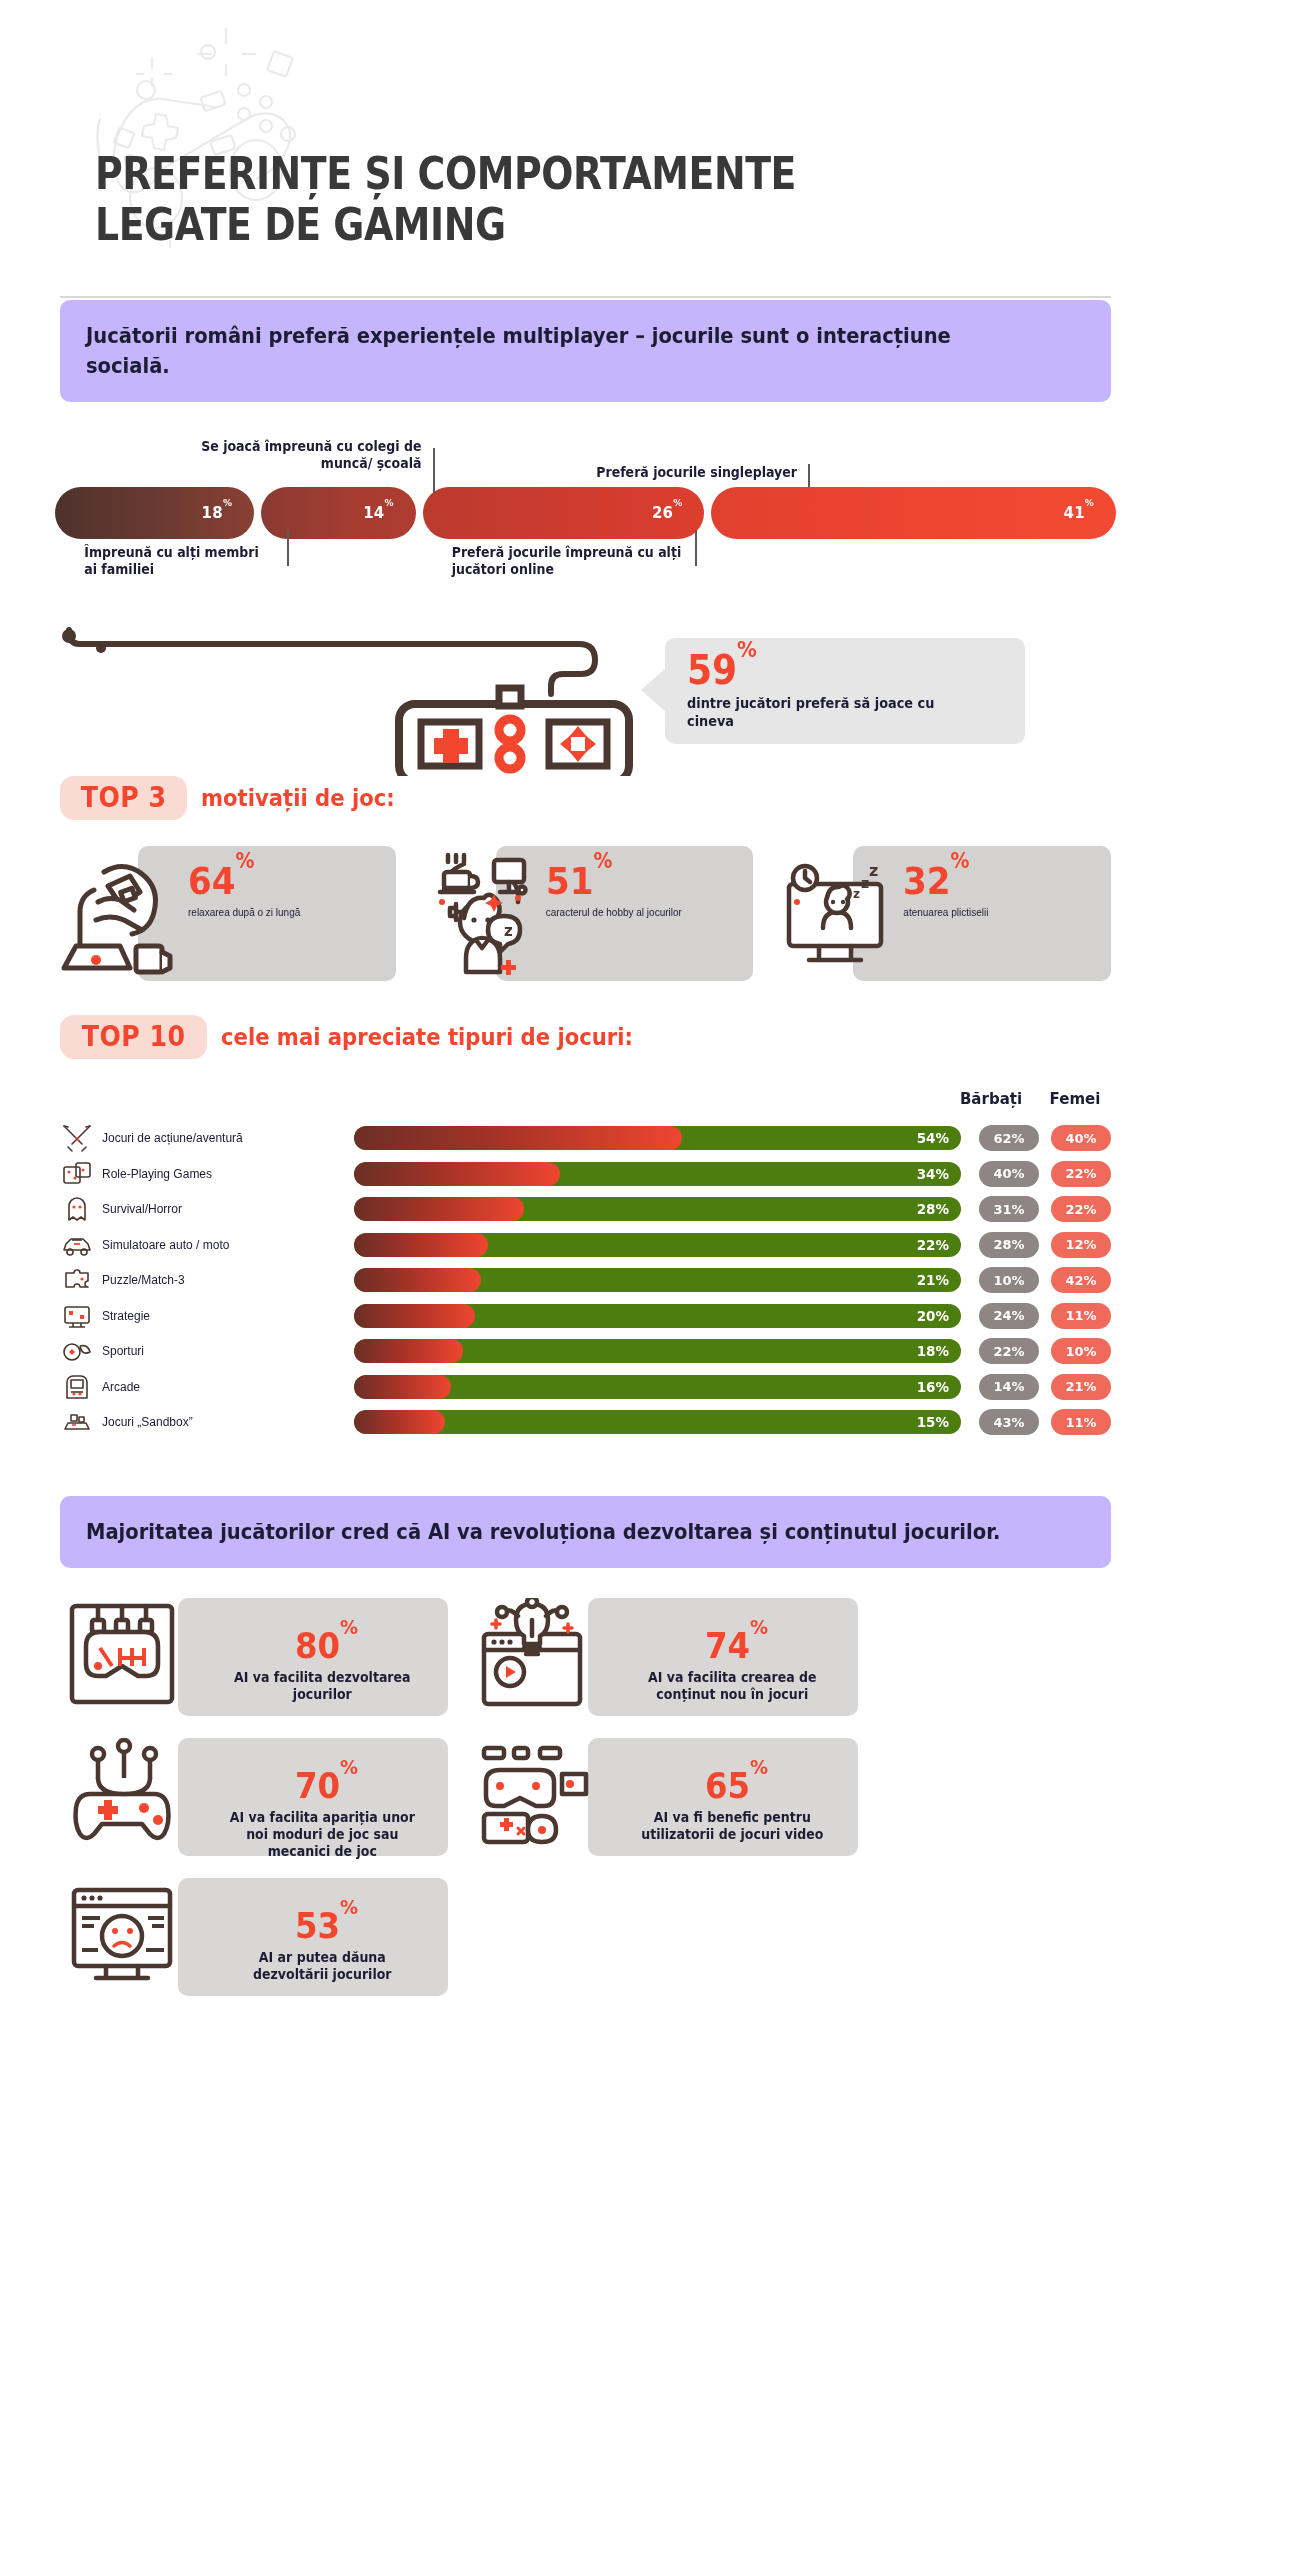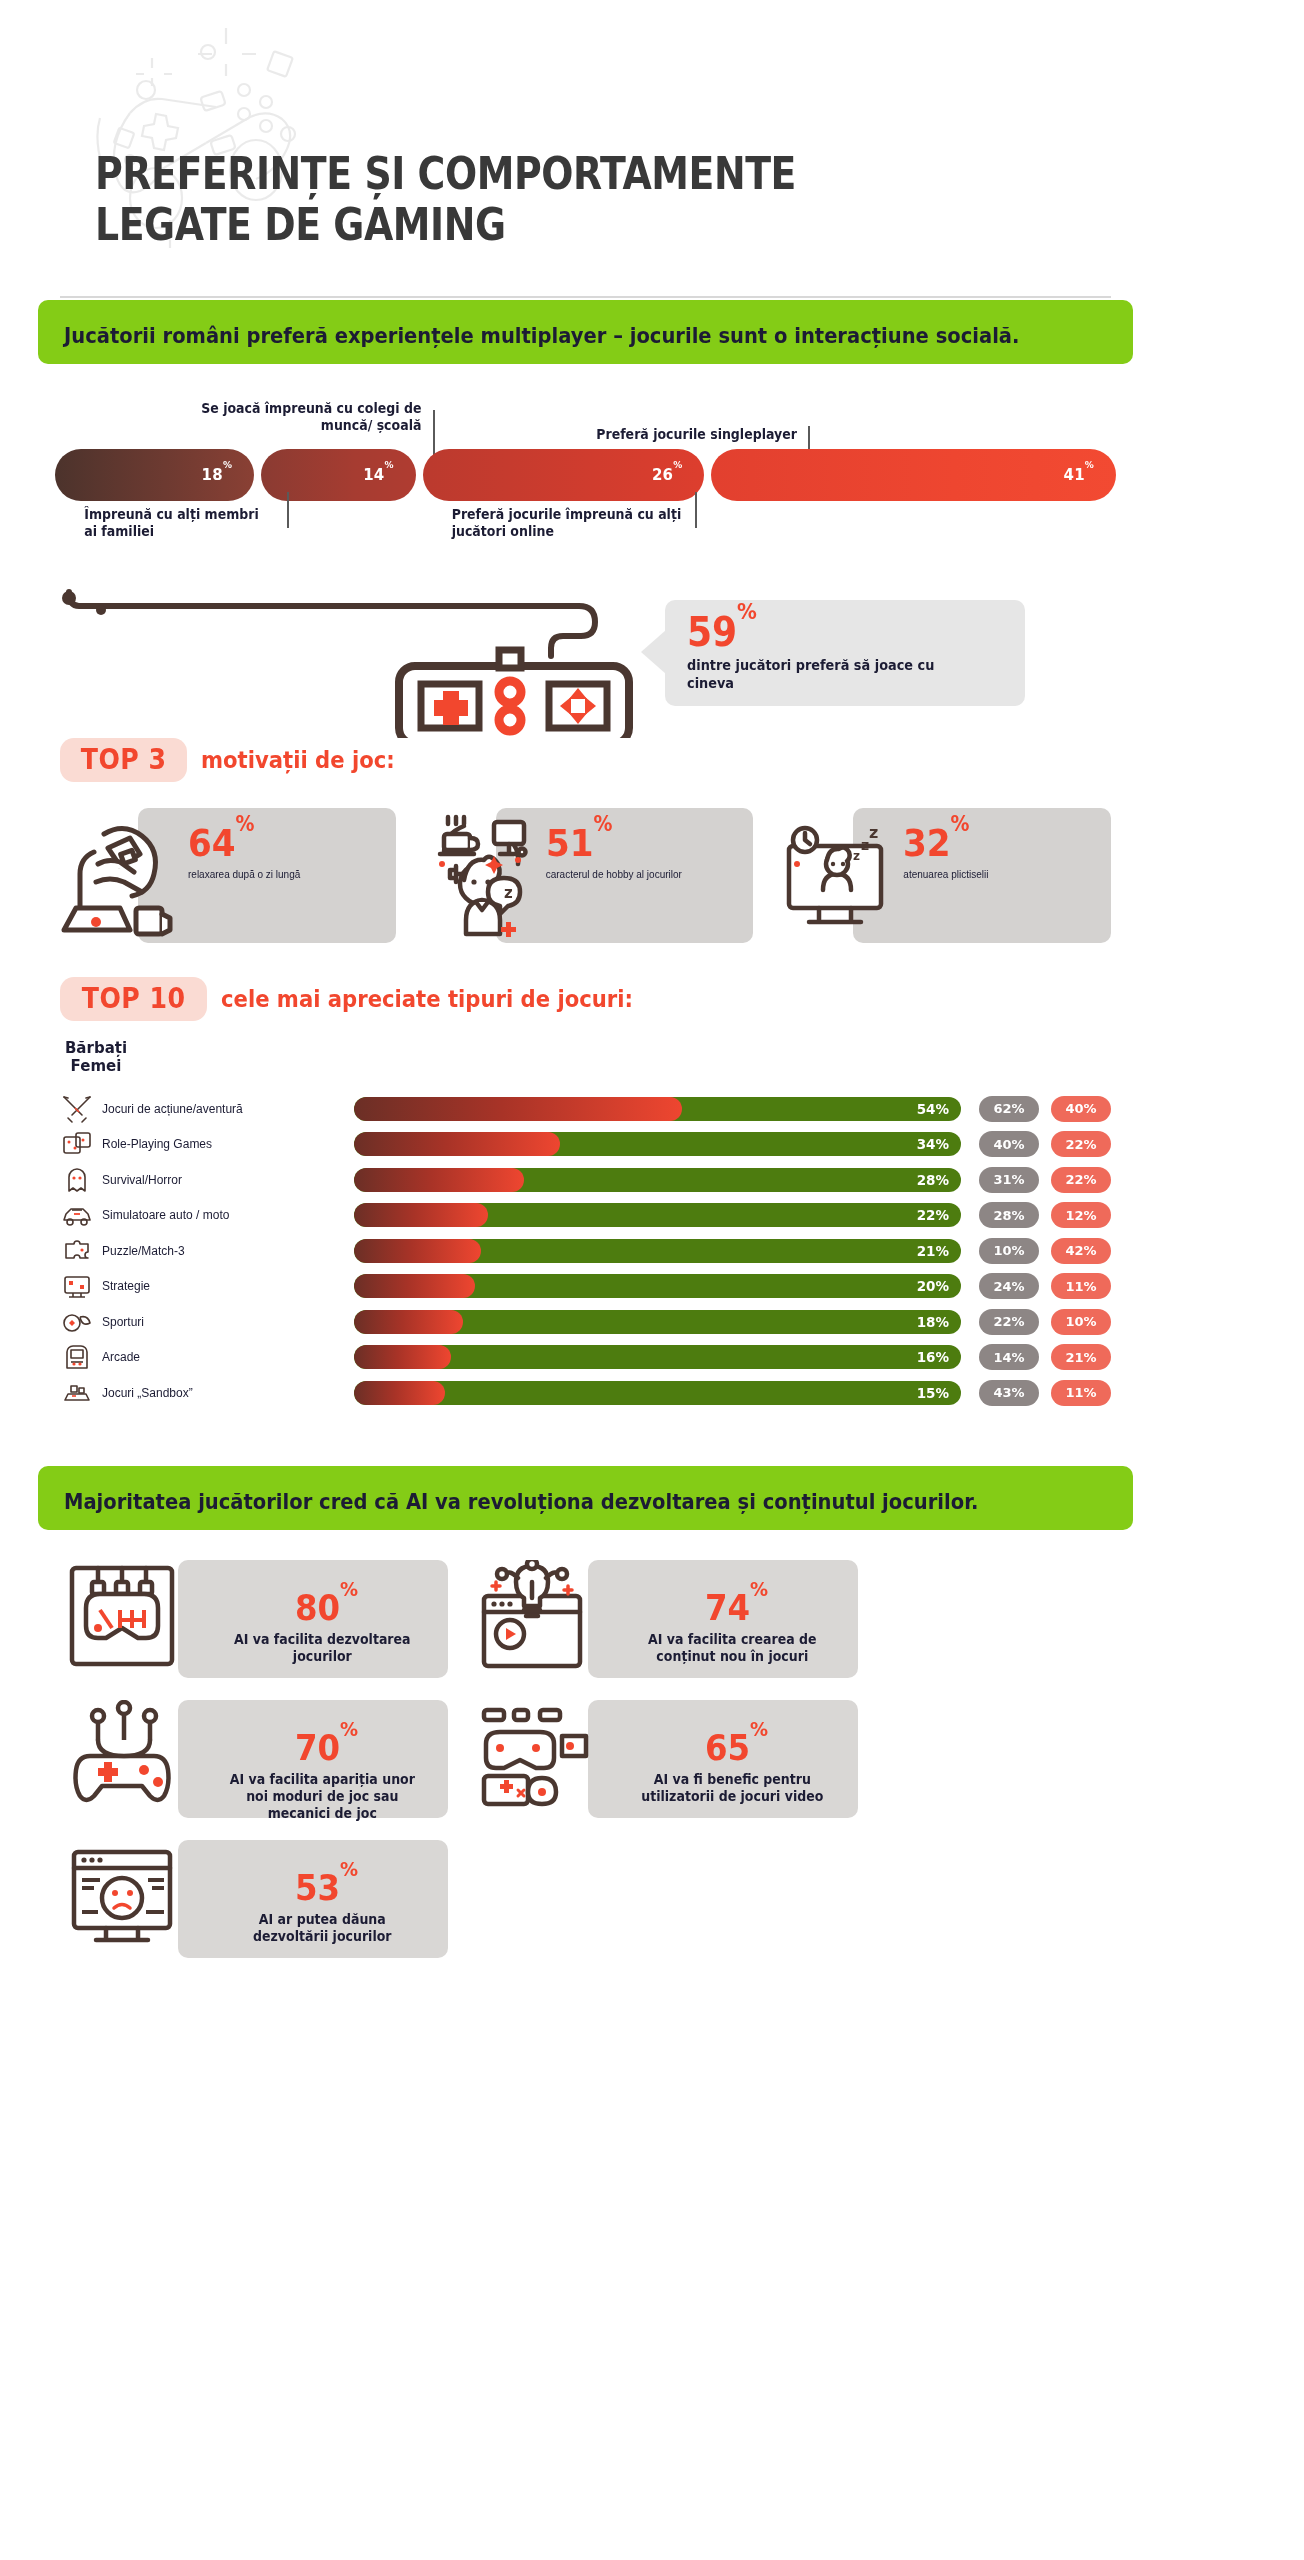--- a/index.html
+++ b/index.html
@@ -31,24 +31,24 @@
     white-space: pre-line;
     text-transform: uppercase;
   }
   .header-rule {
     position: absolute; left: 60px; right: 60px; top: 296px;
     height: 2px; background: #d8d8d8;
   }
 
   
   .band {
-    margin: 0 38px;
-    background: #84cc16;
+    margin: 0 60px;
+    background: #c4b5fd;
     border-radius: 10px;
-    padding: 22px 26px 12px 26px;
+    padding: 22px 26px 20px 26px;
   }
   .band-text {
     font-family: "DejaVu Sans", sans-serif;
     font-weight: 700;
     font-size: 21px;
     line-height: 1.42;
     color: #1c1c34;
     transform: scaleX(.93);
     transform-origin: left center;
   }
@@ -176,22 +176,22 @@
   }
   .card3 .big sup { font-size: 21px; top: -.55em; position: relative; }
   .card3 .desc {
     margin-top: 6px; font-size: 10px; line-height: 1.3; color: #1c1c34;
     font-family: "Liberation Sans", sans-serif;
   }
 
   
   .t10 { margin: 26px 60px 0 60px; position: relative; }
   .t10-head {
-    display: flex; justify-content: flex-end; align-items: flex-start;
-    height: 28px; margin-bottom: 16px; flex-direction: column;
+    display: flex; justify-content: flex-end; align-items: center;
+    height: 28px; margin-bottom: 8px;
   }
   .t10-head .colh {
     width: 72px; text-align: center;
     font-family: "DejaVu Sans", sans-serif;
     font-weight: 700; font-size: 15px; color: #1c1c34;
   }
   .t10-head .colh:first-child { margin-right: 12px; }
   .t10-row { display: flex; align-items: center; height: 35.5px; }
   .t10-icon { width: 34px; height: 30px; flex: 0 0 34px; }
   .t10-name {

